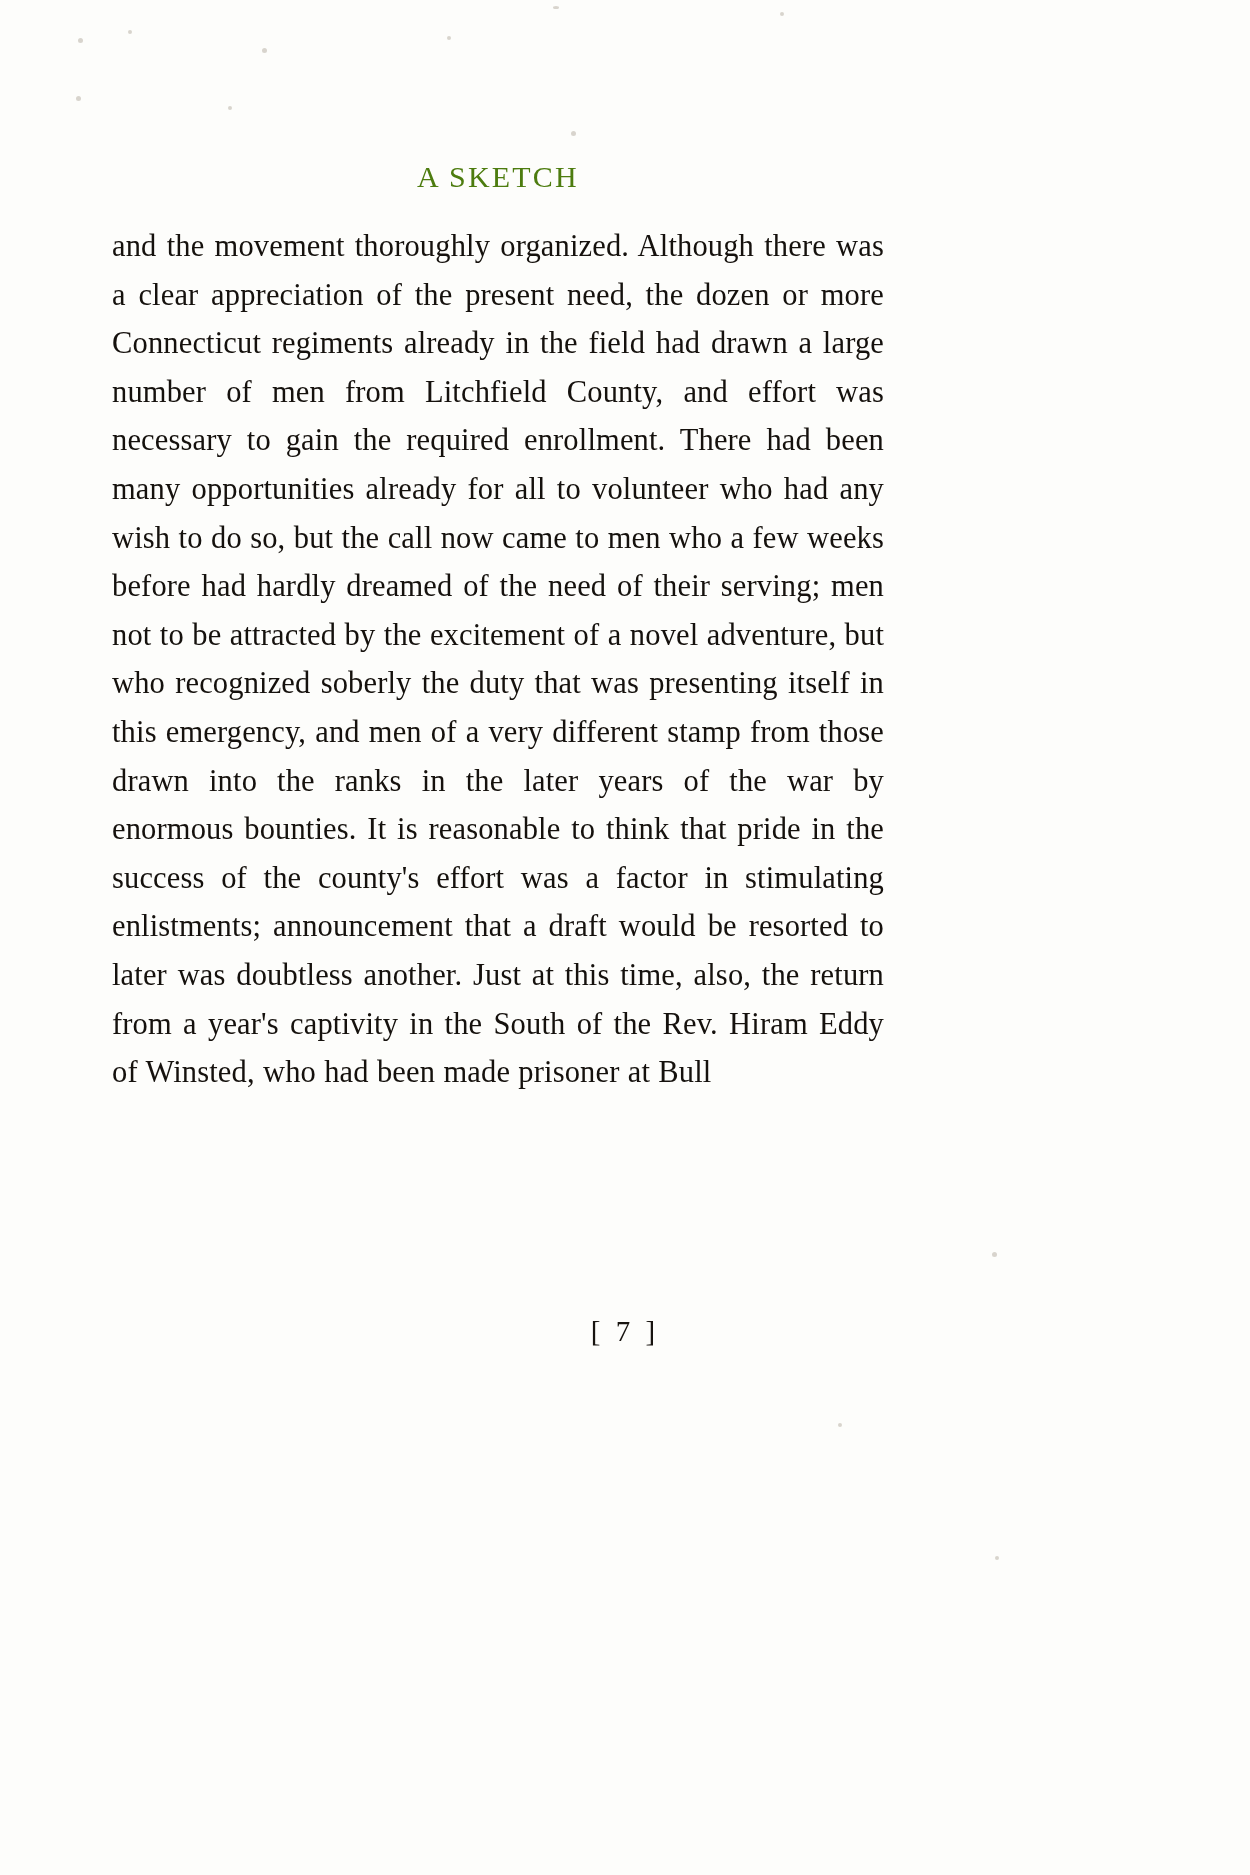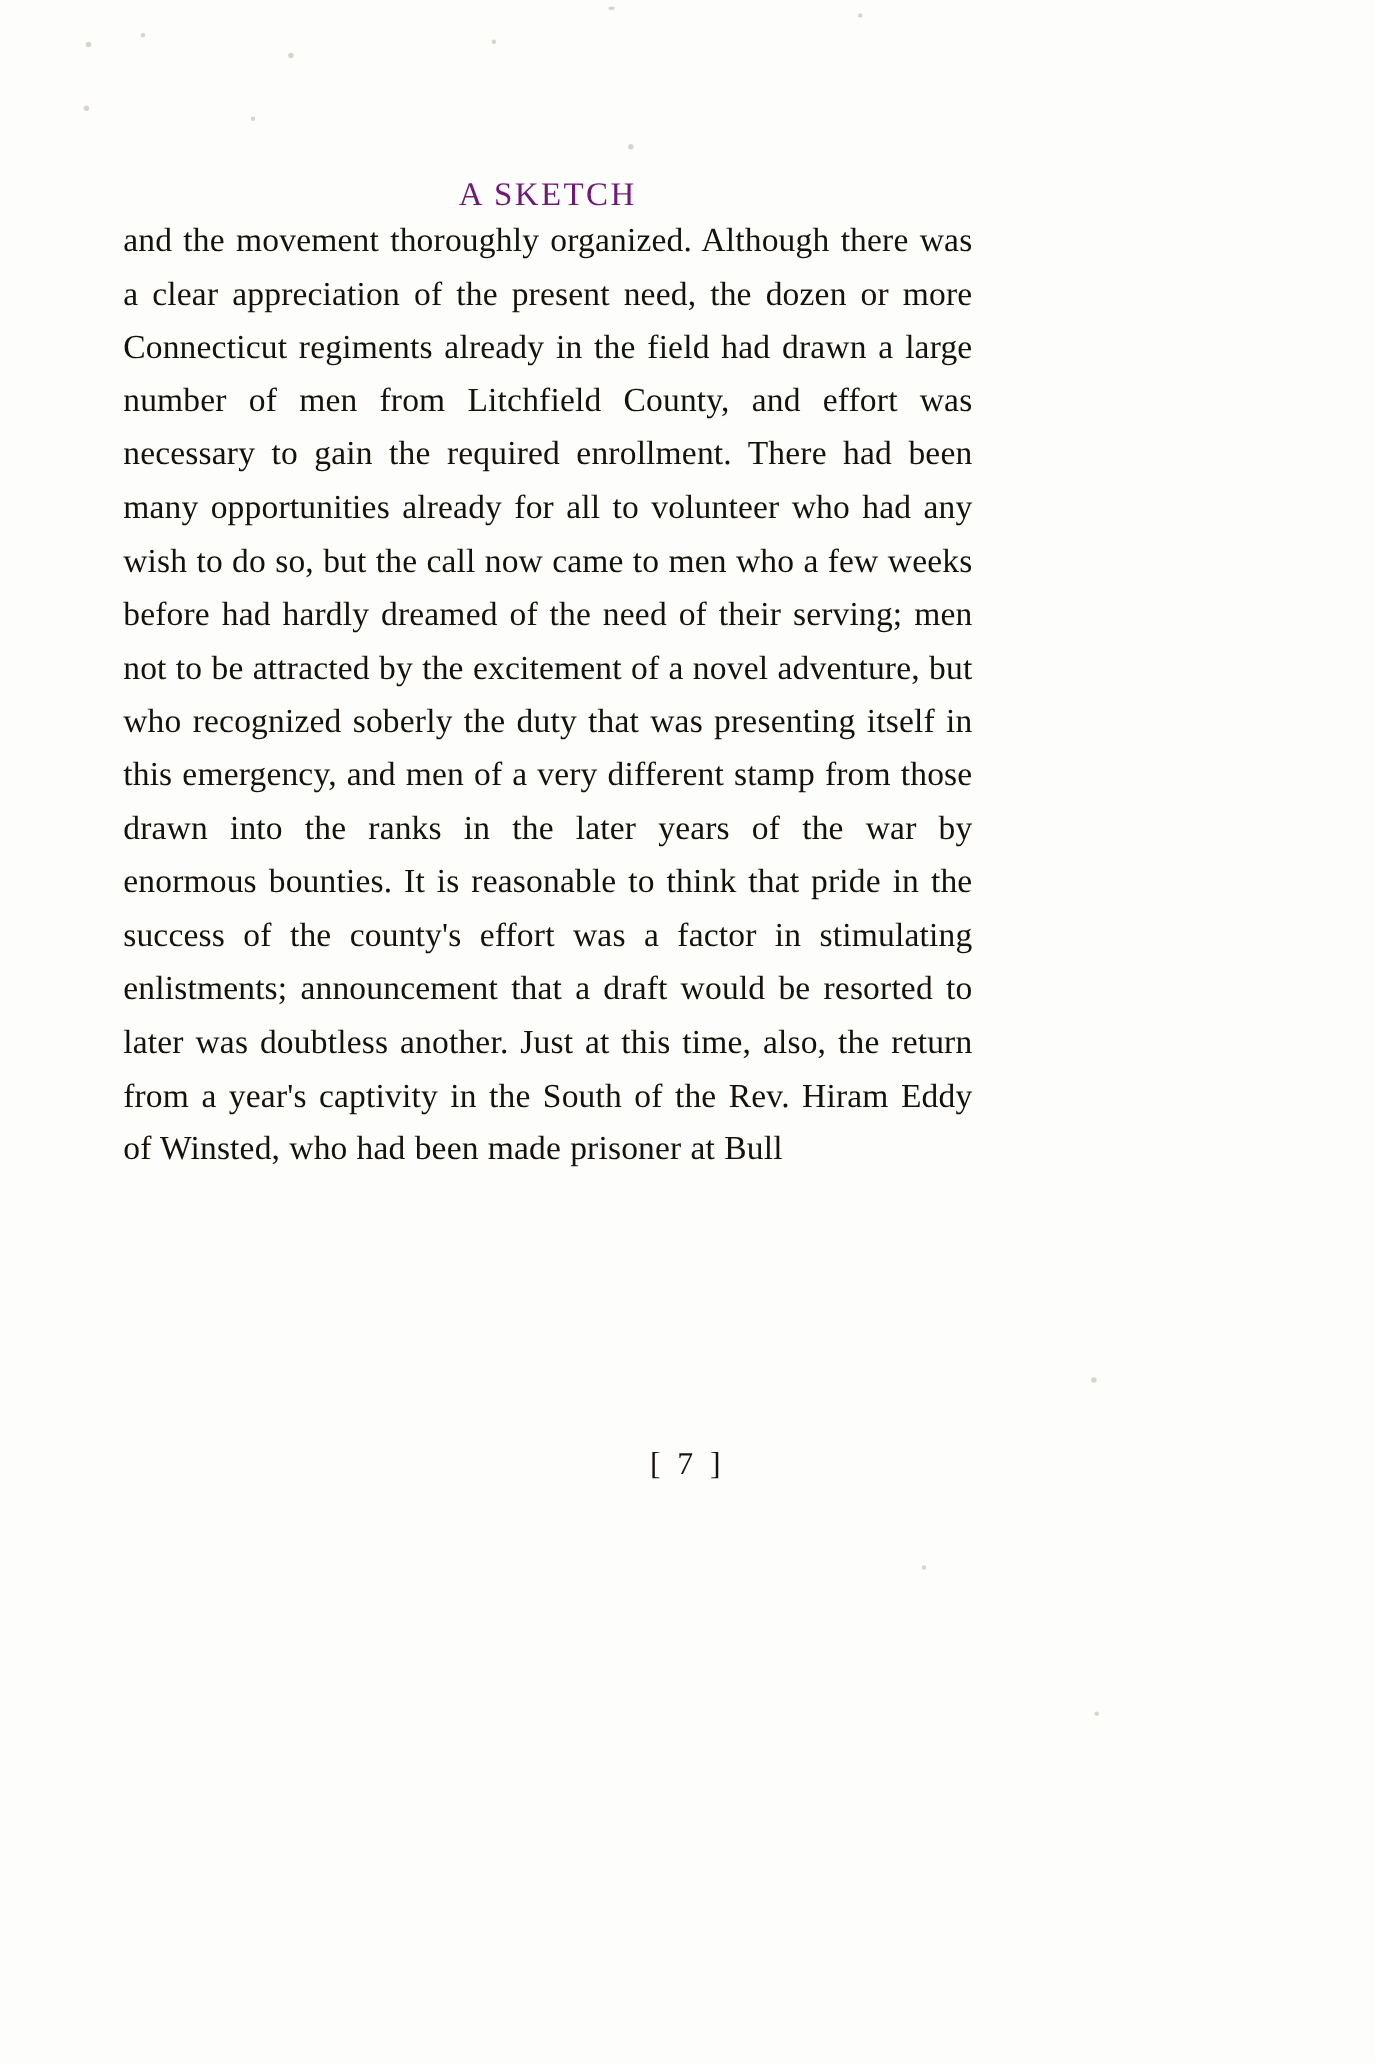--- a/index.html
+++ b/index.html
@@ -36,25 +36,26 @@
     left: 112px;
     top: 0;
     width: 772px;
   }
 
   .running-head {
     text-align: center;
     font-size: 30px;
     letter-spacing: 2.2px;
     margin-top: 160px;
-    color: #701a75;
+    color: #4d7c0f;
     font-family: "Liberation Serif", "DejaVu Serif", serif;
   }
 
   .body-text {
+    margin-top: 28px;
     font-size: 30.5px;
     line-height: 48.6px;
     text-align: justify;
     text-justify: inter-word;
     color: #15110d;
     letter-spacing: .15px;
     word-spacing: .5px;
   }
   .body-text p { margin: 0; }
 

